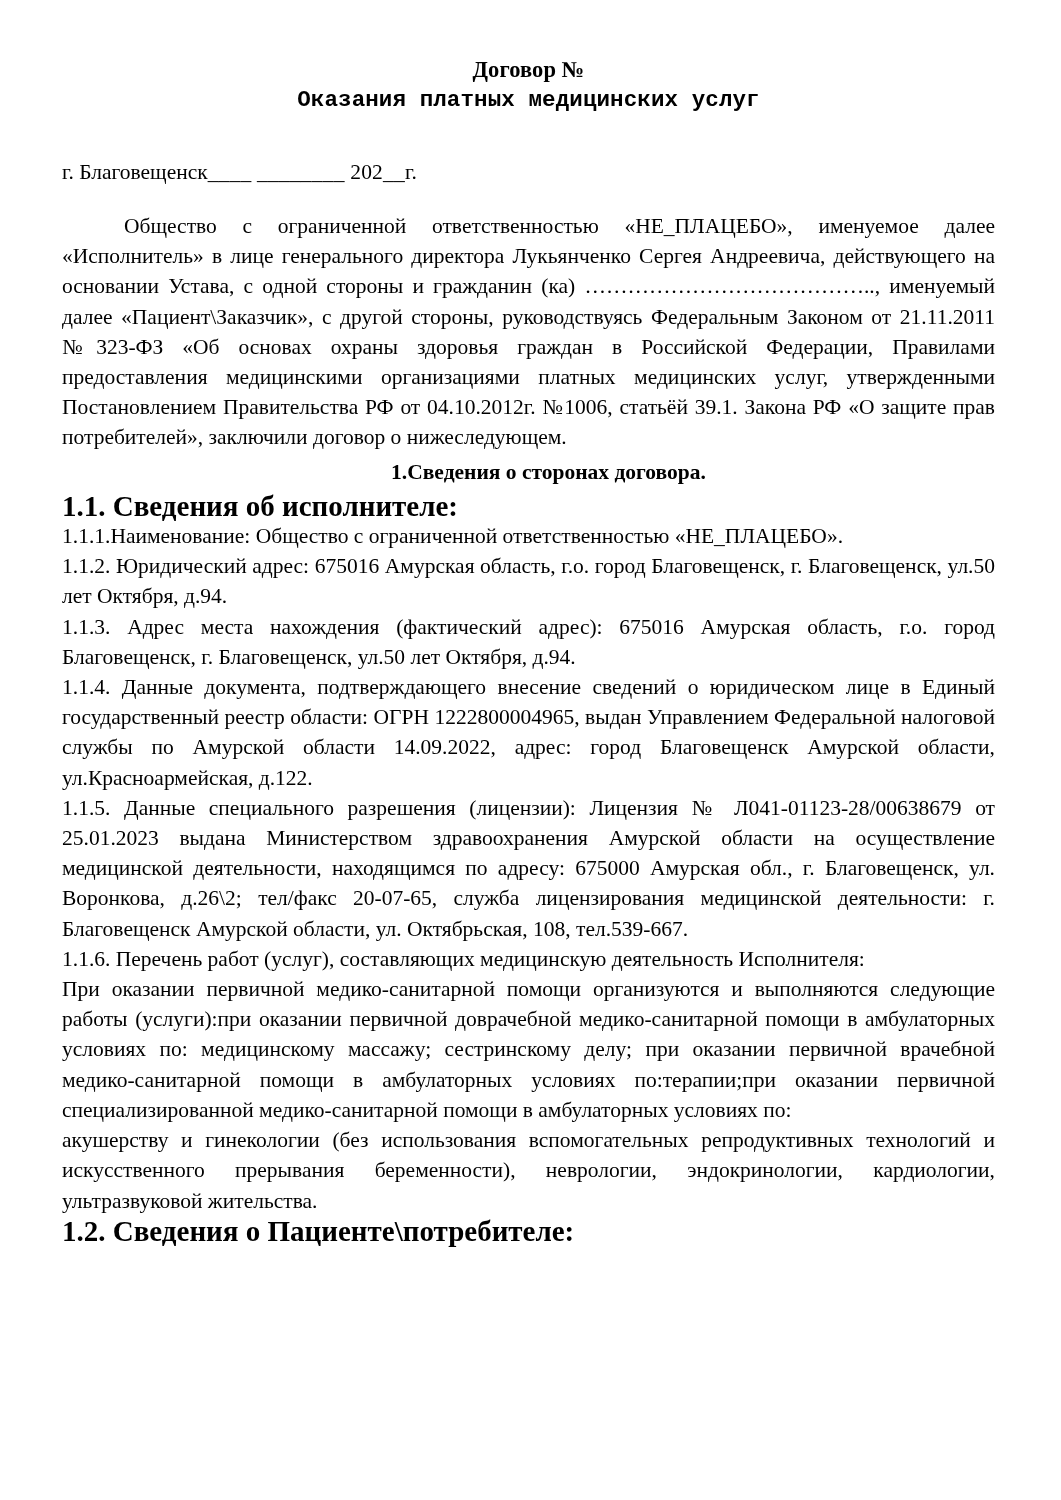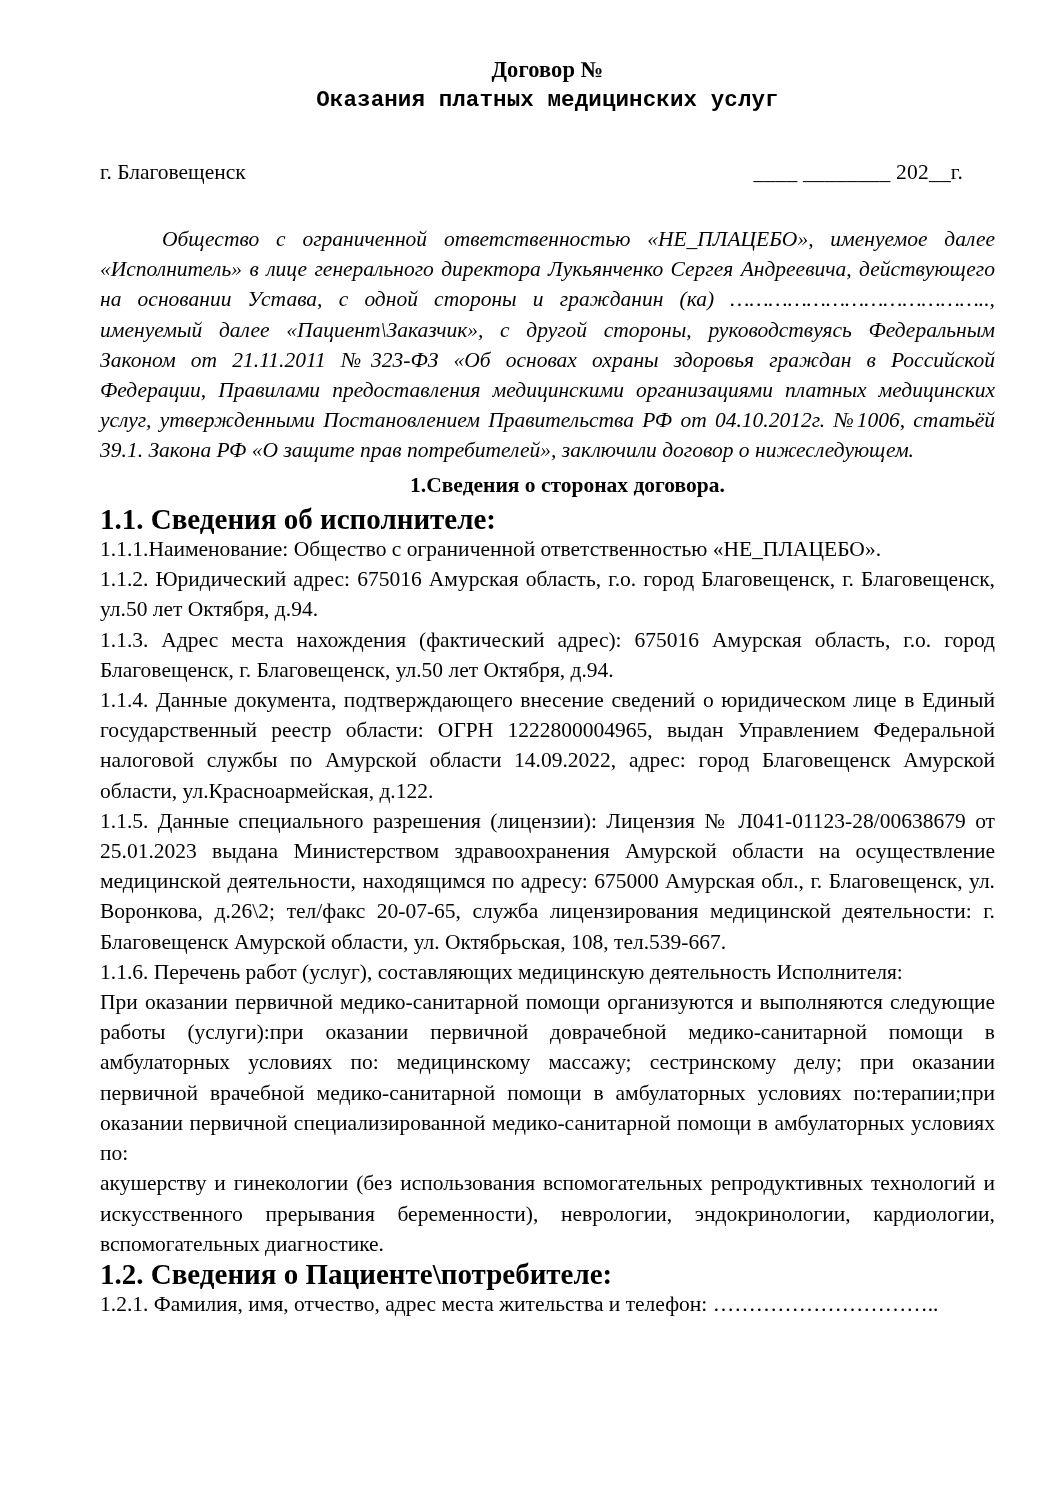--- a/index.html
+++ b/index.html
@@ -12,36 +12,36 @@
     height: 1500px;
     font-family: "Liberation Serif", "DejaVu Serif", serif;
     color: #000000;
     overflow: hidden;
   }
   .page {
     position: relative;
     width: 1061px;
     height: 1500px;
     box-sizing: border-box;
-    padding: 55px 66px 0 100px;
+    padding: 55px 66px 0 62px;
   }
   .doc-title {
     text-align: center;
     font-weight: bold;
     font-size: 22.5px;
     line-height: 30px;
     letter-spacing: 0.1px;
   }
   .doc-title .line2 {
     display: block;
     font-family: Liberation Mono, monospace;
   }
   .place-date {
     display: flex;
-    justify-content: space-between;
+    justify-content: flex-start;
     align-items: baseline;
     font-size: 21.5px;
     line-height: 30px;
     margin-top: 42px;
     padding-right: 32px;
   }
   .place-date .city {
     white-space: pre;
   }
   .place-date .date {
@@ -50,23 +50,22 @@
   }
   p.body-text {
     margin: 0;
     font-size: 21.5px;
     line-height: 30.2px;
     text-align: justify;
     text-justify: inter-word;
     hyphens: none;
   }
   p.intro {
-    margin-top: 37px;
+    margin-top: 24px;
     text-indent: 62px;
-    font-style: italic;
   }
   .heading-center {
     margin: 4px;
     font-size: 21.5px;
     line-height: 30.2px;
     font-weight: bold;
     text-align: center;
     padding-left: 40px;
   }
   .heading-left {
@@ -105,19 +104,18 @@
   <p class="body-text">1.1.3. Адрес места нахождения (фактический адрес): 675016 Амурская область, г.о. город Благовещенск, г. Благовещенск, ул.50 лет Октября, д.94.</p>
 
   <p class="body-text">1.1.4. Данные документа, подтверждающего внесение сведений о юридическом лице в Единый государственный реестр области: ОГРН 1222800004965, выдан Управлением Федеральной налоговой службы по Амурской области 14.09.2022, адрес: город Благовещенск Амурской области, ул.Красноармейская, д.122.</p>
 
   <p class="body-text">1.1.5. Данные специального разрешения (лицензии): Лицензия № Л041-01123-28/00638679 от 25.01.2023 выдана Министерством здравоохранения Амурской области на осуществление медицинской деятельности, находящимся по адресу: 675000 Амурская обл., г. Благовещенск, ул. Воронкова, д.26\2; тел/факс 20-07-65, служба лицензирования медицинской деятельности: г. Благовещенск Амурской области, ул. Октябрьская, 108, тел.539-667.</p>
 
   <p class="body-text">1.1.6. Перечень работ (услуг), составляющих медицинскую деятельность Исполнителя:</p>
 
   <p class="body-text">При оказании первичной медико-санитарной помощи организуются и выполняются следующие работы (услуги):при оказании первичной доврачебной медико-санитарной помощи в амбулаторных условиях по: медицинскому массажу; сестринскому делу; при оказании первичной врачебной медико-санитарной помощи в амбулаторных условиях по:терапии;при оказании первичной специализированной медико-санитарной помощи в амбулаторных условиях по:</p>
 
-  <p class="body-text">акушерству и гинекологии (без использования вспомогательных репродуктивных технологий и искусственного прерывания беременности), неврологии, эндокринологии, кардиологии, вспомогательных диагностике.</p>
+  <p class="body-text">акушерству и гинекологии (без использования вспомогательных репродуктивных технологий и искусственного прерывания беременности), неврологии, эндокринологии, кардиологии, ультразвуковой жительства.</p>
 
   <p class="heading-left">1.2. Сведения о Пациенте\потребителе:</p>
 
-  <p class="body-text">1.2.1. Фамилия, имя, отчество, адрес места жительства и телефон: …………………………..</p>
 
 </div>
 
 </body></html>

